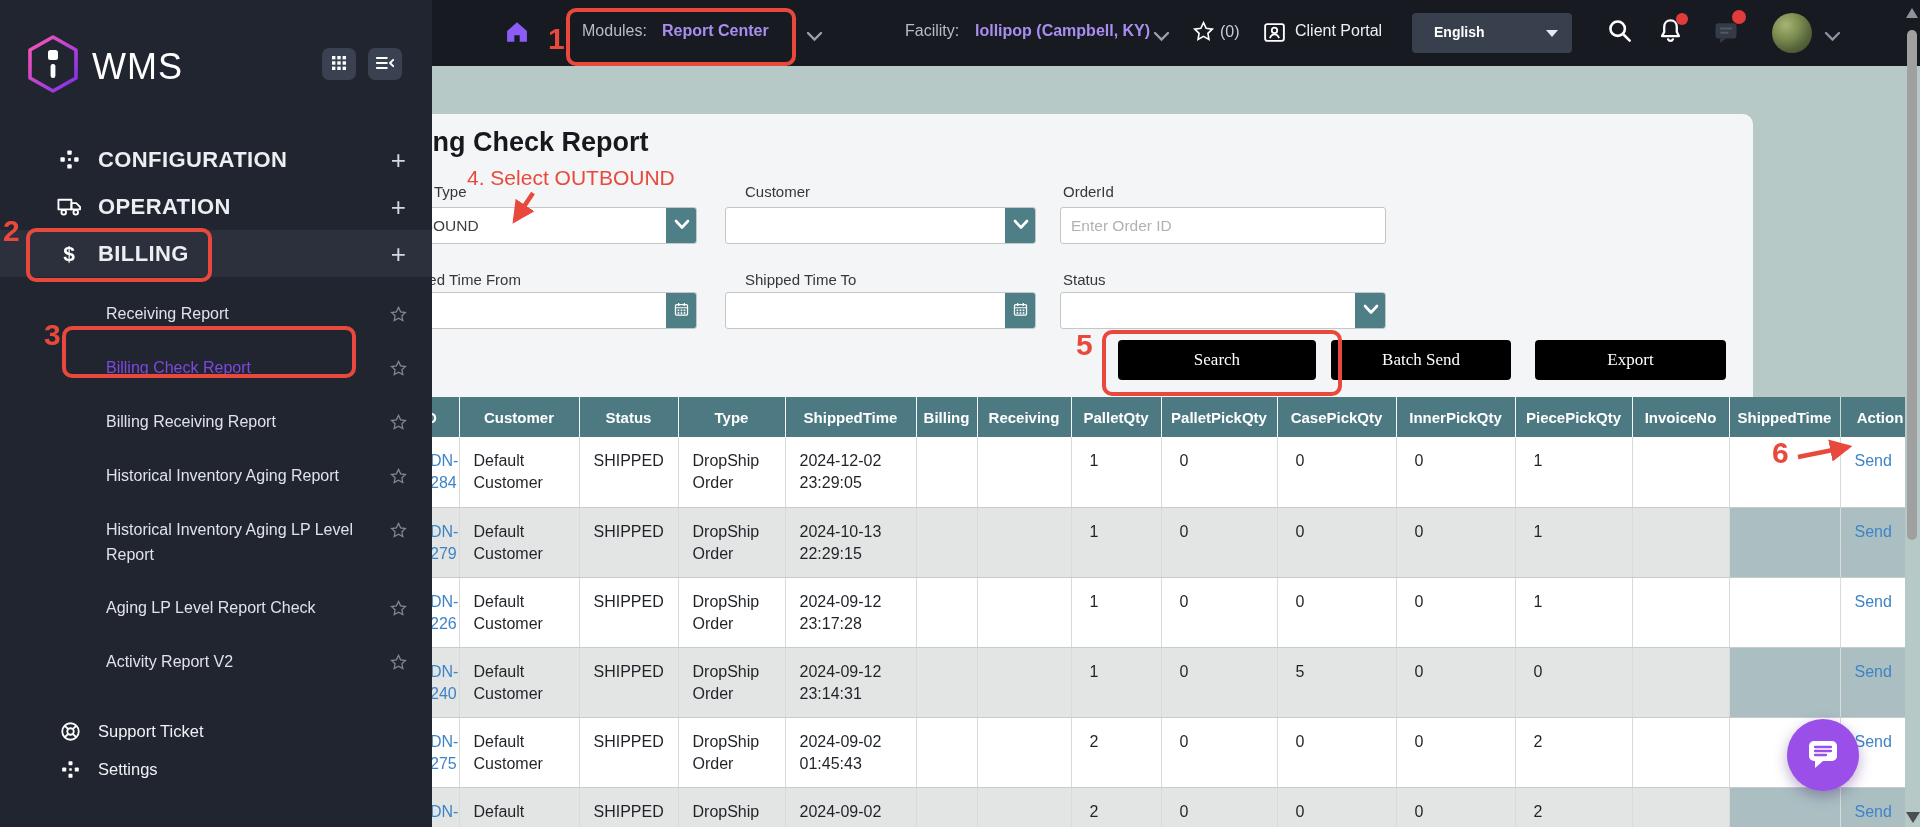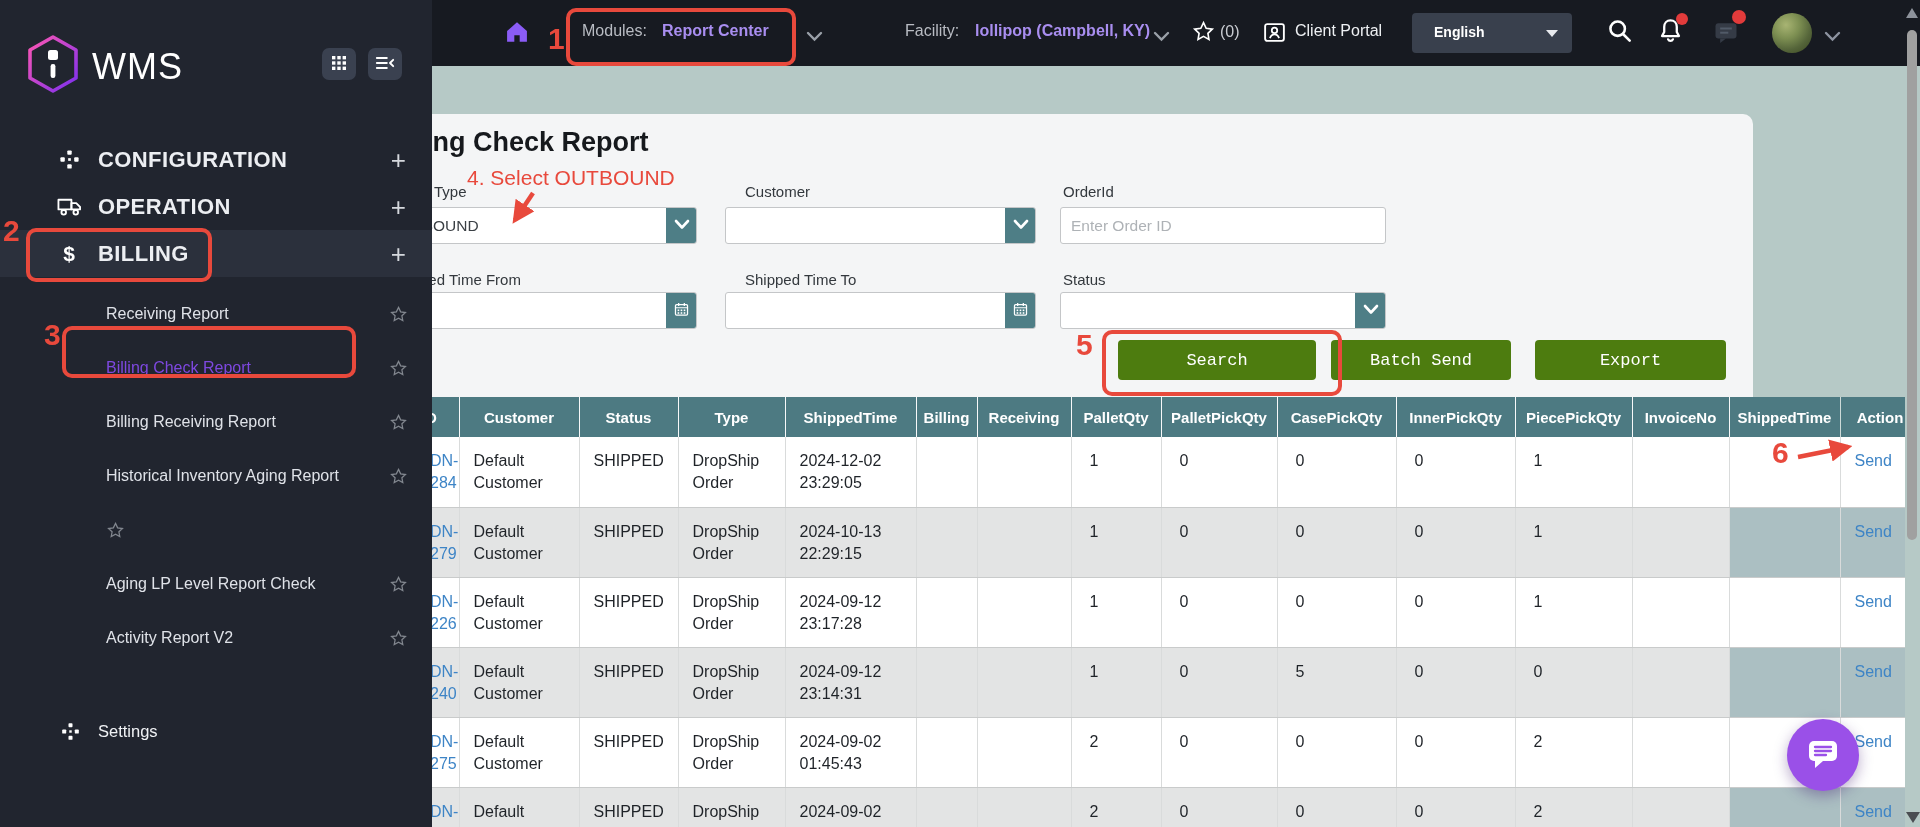--- a/index.html
+++ b/index.html
@@ -41,21 +41,21 @@
 
   
   .panel{position:absolute;left:400px;top:114px;width:1353px;height:713px;background:#f4f5f6;border-radius:10px 10px 0 0;z-index:1;}
   .page-title{position:absolute;left:383px;top:127px;font-size:27px;font-weight:700;color:#16191d;z-index:2;}
   .flabel{position:absolute;font-size:15px;color:#33383d;z-index:2;}
   .fselect,.finput{position:absolute;height:37px;background:#fff;border:1px solid #c4c6c8;border-radius:3px;box-sizing:border-box;overflow:hidden;z-index:2;}
   .fvalue{position:absolute;left:10px;top:9px;font-size:15.5px;color:#3a3f44;white-space:nowrap;}
   .tealbtn{position:absolute;right:-1px;top:-1px;width:31px;height:37px;background:#4e7e86;border:none;border-radius:0 3px 3px 0;cursor:pointer;display:flex;align-items:center;justify-content:center;padding:0;}
   .finput input{position:absolute;inset:0;border:none;outline:none;font-size:15.5px;color:#3a3f44;padding:0 40px 0 10px;font-family:"Liberation Sans",sans-serif;background:transparent;}
   .finput input::placeholder{color:#aeb2b6;}
-  .actbtn{position:absolute;top:340px;height:40px;background:#4d7c0f;color:#fff;border:none;border-radius:4px;font-size:17px;font-family:Liberation Mono, monospace;cursor:pointer;z-index:2;}
+  .actbtn{position:absolute;top:340px;height:40px;background:#000000;color:#fff;border:none;border-radius:4px;font-size:17px;font-family:Liberation Serif, serif;cursor:pointer;z-index:2;}
 
   
   .table-wrap{position:absolute;left:400px;top:397px;width:1505px;height:430px;overflow:hidden;z-index:2;}
   table{border-collapse:collapse;table-layout:fixed;width:1520px;}
   thead th{background:#4d7a82;color:#fff;font-size:15px;font-weight:700;height:40px;border-right:1px solid rgba(255,255,255,.32);text-align:center;padding:0 2px;overflow:hidden;}
   tbody td{background:#fff;height:70px;box-sizing:border-box;vertical-align:top;padding:13px 6px 0 14px;border-right:1px solid #d9dbdb;border-bottom:1px solid #c9cbcb;color:#1f2328;font-size:16px;line-height:1.4;overflow:hidden;}
   tr.striped td{background:#e3e4e4;}
   tbody td.dark{background:#abbfc2;}
   td.idcell{padding-left:30px;}
   td.num{padding-left:18px;}
@@ -480,40 +480,56 @@
               <path d="M12 3l2.7 5.6 6.1.9-4.5 4.2 1.1 6-5.4-3-5.4 3 1.1-6L3.2 9.5l6.1-.9z" fill="none" stroke="#82878f" stroke-width="1.6"></path>
             </svg></span>
         </li>
         <li>
           <span class="rlabel">Historical Inventory Aging Report</span>
           <span class="star"><svg width="19" height="19" viewBox="0 0 24 24">
               <path d="M12 3l2.7 5.6 6.1.9-4.5 4.2 1.1 6-5.4-3-5.4 3 1.1-6L3.2 9.5l6.1-.9z" fill="none" stroke="#82878f" stroke-width="1.6"></path>
             </svg></span>
         </li>
         <li>
+          <span class="rlabel">Historical Inventory Aging LP Level Report</span>
           <span class="star"><svg width="19" height="19" viewBox="0 0 24 24">
               <path d="M12 3l2.7 5.6 6.1.9-4.5 4.2 1.1 6-5.4-3-5.4 3 1.1-6L3.2 9.5l6.1-.9z" fill="none" stroke="#82878f" stroke-width="1.6"></path>
             </svg></span>
         </li>
         <li>
           <span class="rlabel">Aging LP Level Report Check</span>
           <span class="star"><svg width="19" height="19" viewBox="0 0 24 24">
               <path d="M12 3l2.7 5.6 6.1.9-4.5 4.2 1.1 6-5.4-3-5.4 3 1.1-6L3.2 9.5l6.1-.9z" fill="none" stroke="#82878f" stroke-width="1.6"></path>
             </svg></span>
         </li>
         <li>
           <span class="rlabel">Activity Report V2</span>
           <span class="star"><svg width="19" height="19" viewBox="0 0 24 24">
               <path d="M12 3l2.7 5.6 6.1.9-4.5 4.2 1.1 6-5.4-3-5.4 3 1.1-6L3.2 9.5l6.1-.9z" fill="none" stroke="#82878f" stroke-width="1.6"></path>
             </svg></span>
         </li>
         <li></li>
       </ul>
 
     <div class="side-footer">
+      <div class="frow">
+        <span class="ficon">
+            <svg width="23" height="23" viewBox="0 0 24 24">
+              <g fill="none" stroke="#fff" stroke-width="1.9">
+                <circle cx="12" cy="12" r="8.6"></circle>
+                <circle cx="12" cy="12" r="3.4"></circle>
+                <line x1="6" y1="6" x2="9.6" y2="9.6"></line>
+                <line x1="18" y1="6" x2="14.4" y2="9.6"></line>
+                <line x1="6" y1="18" x2="9.6" y2="14.4"></line>
+                <line x1="18" y1="18" x2="14.4" y2="14.4"></line>
+              </g>
+            </svg>
+          </span>
+        <span class="flab">Support Ticket</span>
+      </div>
       <div class="frow">
         <span class="ficon">
             <svg width="21" height="21" viewBox="0 0 24 24">
               <g fill="#fff">
                 <rect x="9.7" y="2.5" width="4.6" height="4.6" rx="1"></rect>
                 <rect x="9.7" y="16.9" width="4.6" height="4.6" rx="1"></rect>
                 <rect x="2.5" y="9.7" width="4.6" height="4.6" rx="1"></rect>
                 <rect x="16.9" y="9.7" width="4.6" height="4.6" rx="1"></rect>
                 <rect x="10.6" y="10.6" width="2.8" height="2.8"></rect>
               </g>

